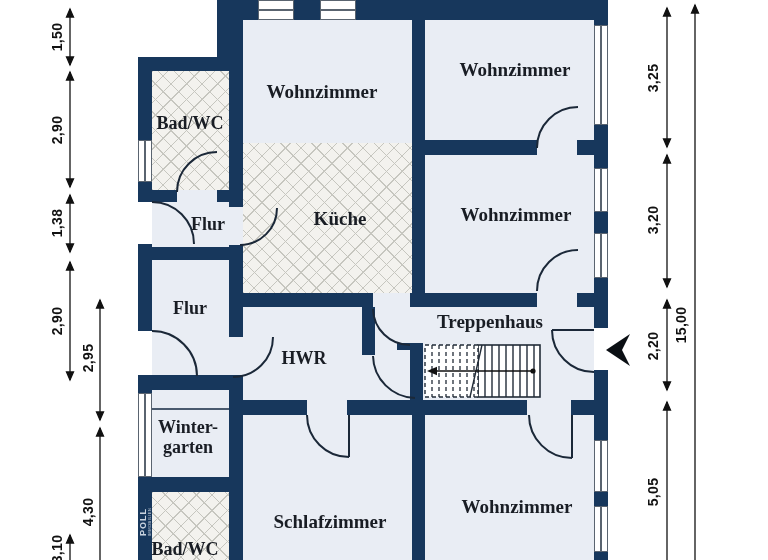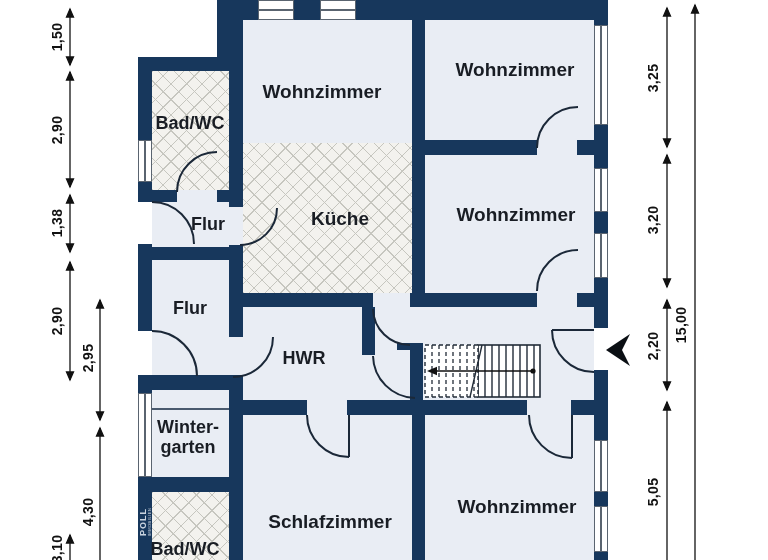--- a/index.html
+++ b/index.html
@@ -10,21 +10,21 @@
       background-image:
         repeating-linear-gradient(45deg,#c6c6bf 0,#c6c6bf 1px,transparent 1px,transparent 11px),
         repeating-linear-gradient(135deg,#c6c6bf 0,#c6c6bf 1px,transparent 1px,transparent 11px);}
   .w{position:absolute;background:#17375c;}
   .wnv{position:absolute;background:#fff;border:1px solid #5a6470;box-sizing:border-box;
        background-image:linear-gradient(to right,transparent 44%,#5a6470 44%,#5a6470 56%,transparent 56%);}
   .wnh{position:absolute;background:#fff;border:1px solid #5a6470;box-sizing:border-box;
        background-image:linear-gradient(to bottom,transparent 44%,#5a6470 44%,#5a6470 56%,transparent 56%);}
   .thin{position:absolute;background:#44506033;height:2px;background:#4a5a6e;}
   .rl{position:absolute;transform:translate(-50%,-50%);color:#191d24;font-weight:bold;
-      font-size:19px;white-space:pre-line;text-align:center;line-height:1.12;}
+      font-size:19px;white-space:pre-line;text-align:center;line-height:1.12;font-family:Liberation Serif, serif;}
   .rl.sm{font-size:18px;}
   .dl{position:absolute;transform:translate(-50%,-50%) rotate(-90deg);color:#111;
       font-weight:bold;font-size:14px;white-space:nowrap;letter-spacing:.3px;}
   .wm{position:absolute;transform:translate(-50%,-50%) rotate(-90deg);color:#c9d2de;
       text-align:center;line-height:1;}
   .wm .l1{font-size:9px;font-weight:bold;letter-spacing:1px;display:block;}
   .wm .l2{font-size:4px;letter-spacing:.5px;display:block;}
   svg{position:absolute;left:0;top:0;pointer-events:none;}
 </style>
 </head>
@@ -179,20 +179,21 @@
     </g>
   </svg>
 
   <div class="rl sm" style="left:190px;top:123px;">Bad/WC</div>
   <div class="rl" style="left:322px;top:92px;">Wohnzimmer</div>
   <div class="rl" style="left:515px;top:70px;">Wohnzimmer</div>
   <div class="rl" style="left:340px;top:219px;">Küche</div>
   <div class="rl sm" style="left:208px;top:224px;">Flur</div>
   <div class="rl" style="left:516px;top:215px;">Wohnzimmer</div>
   <div class="rl sm" style="left:190px;top:308px;">Flur</div>
+  <div class="rl" style="left:490px;top:322px;">Treppenhaus</div>
   <div class="rl sm" style="left:304px;top:358px;">HWR</div>
   <div class="rl sm" style="left:188px;top:437px;">Winter-
 garten</div>
   <div class="rl" style="left:330px;top:522px;">Schlafzimmer</div>
   <div class="rl" style="left:517px;top:507px;">Wohnzimmer</div>
   <div class="rl sm" style="left:185px;top:549px;">Bad/WC</div>
 
   <div class="dl" style="left:57px;top:37px;">1,50</div>
   <div class="dl" style="left:57px;top:130px;">2,90</div>
   <div class="dl" style="left:57px;top:223px;">1,38</div>

